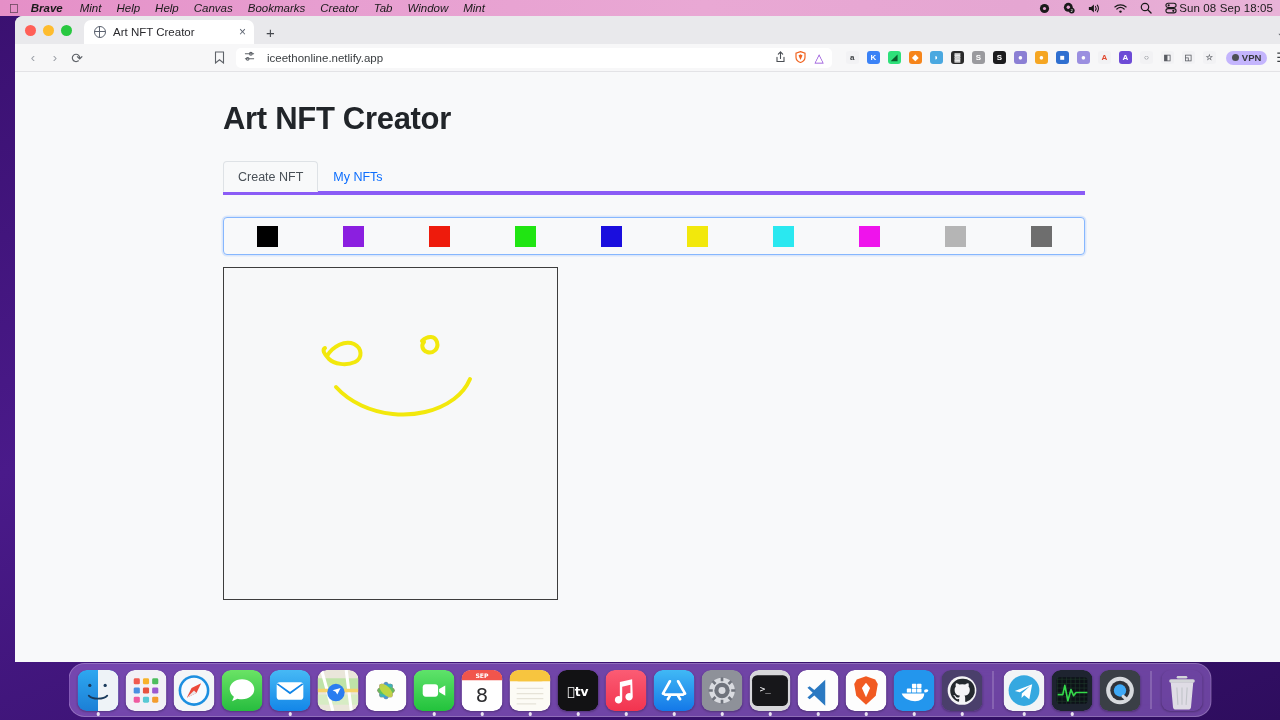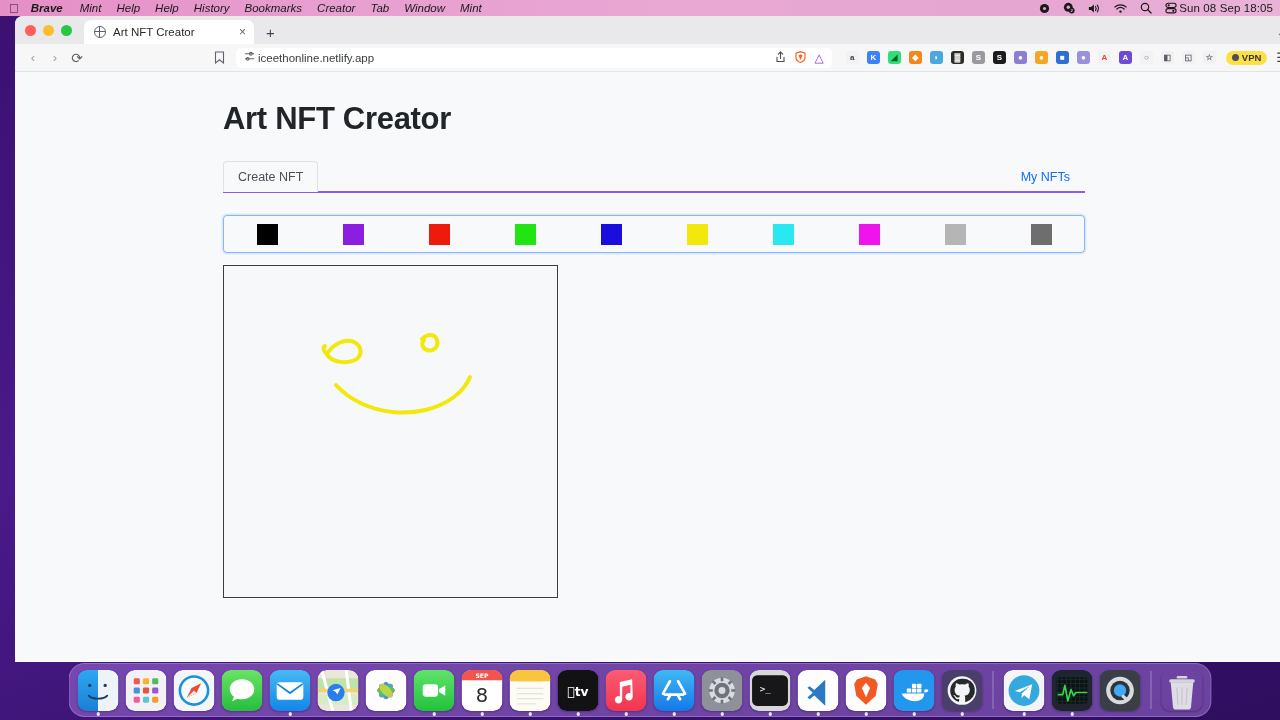--- a/index.html
+++ b/index.html
@@ -86,54 +86,54 @@
   .navbtn {
     width: 22px; height: 22px; display: flex; align-items: center;
     justify-content: center; color: #9da1a8; font-size: 13px;
     cursor: pointer; flex: 0 0 auto;
   }
   .navbtn.reload { color: #5f6369; font-size: 14px; }
   .navbtn.bm { color: #5f6369; font-size: 13px; margin-left: 120px; }
   .urlfield {
     flex: 1; height: 20px; background: #ffffff;
     border-radius: 5px; display: flex; align-items: center;
-    padding: 0 8px; margin: 0 8px 0 6px; gap: 3px;
+    padding: 0 8px; margin: 0 8px 0 6px; gap: 12px;
     font-size: 11.5px; color: #3c4043; min-width: 0;
   }
   .urlfield .tune { color: #5f6369; font-size: 10px; line-height:1; flex:0 0 auto;}
   .urlfield .urltext { flex: 1; white-space: nowrap; overflow: hidden; }
   .urlfield .right-icons { display: flex; align-items: center; gap: 9px; flex: 0 0 auto; }
   .ext-tray { display: flex; align-items: center; gap: 8px; padding: 0 6px; }
   .exticon {
     width: 13px; height: 13px; border-radius: 3px;
     display: flex; align-items: center; justify-content: center;
     font-size: 8px; color: #fff; font-weight: bold;
     flex: 0 0 auto; line-height: 1;
   }
   .vpnpill {
     display:flex; align-items:center; gap:3px;
-    background:#fde047; border-radius: 9px; padding: 1.5px 6px;
+    background:#c4b5fd; border-radius: 9px; padding: 1.5px 6px;
     font-size: 9.5px; color: #35373b; font-weight: 600; margin-left: 4px; text-align: right;
   }
   .vpnpill .dot { width: 7px; height:7px; border-radius:50%; background:#4d4f55; flex:0 0 auto;}
   .hamburger { margin-left: 9px; color: #3c4043; font-size: 13px; cursor: pointer; }
 
   
   #page {
     background: #f8f9fa; height: 590px;
     position: relative; overflow: hidden;
   }
   #page-inner { padding: 30px 0 0 208px; }
   h1#title {
     font-size: 31px; font-weight: bold; color: #212529;
     letter-spacing: -0.3px; line-height: 1.1;
   }
   .nav-tabs {
     margin-top: 25px; width: 862px;
-    display: flex; border-bottom: 2px solid #8b5cf6; justify-content: space-between;
+    display: flex; border-bottom: 4px solid #8b5cf6;
   }
   .nav-tab {
     font-size: 12.5px; padding: 7px 14px 6px 14px;
     cursor: pointer; line-height: 1.3;
     border: 1px solid transparent; border-radius: 4px 4px 0 0;
     margin-bottom: -1px;
   }
   .nav-tab.active {
     color: #495057; background: #f8f9fa;
     border-color: #dee2e6 #dee2e6 #f8f9fa;
@@ -200,21 +200,21 @@
 </style>
 </head>
 <body>
 
 <div id="menubar">
   <span class="apple"></span>
   <span class="mi bold">Brave</span>
   <span class="mi">Mint</span>
   <span class="mi">Help</span>
   <span class="mi">Help</span>
-  <span class="mi">History</span>
+  <span class="mi">Canvas</span>
   <span class="mi">Bookmarks</span>
   <span class="mi">Creator</span>
   <span class="mi">Tab</span>
   <span class="mi">Window</span>
   <span class="mi">Mint</span>
   <span class="spacer"></span>
 
   <span class="ri">
     <svg width="11" height="11" viewBox="0 0 12 12">
         <circle cx="6" cy="6" r="5" fill="#1a1a1a"></circle>

